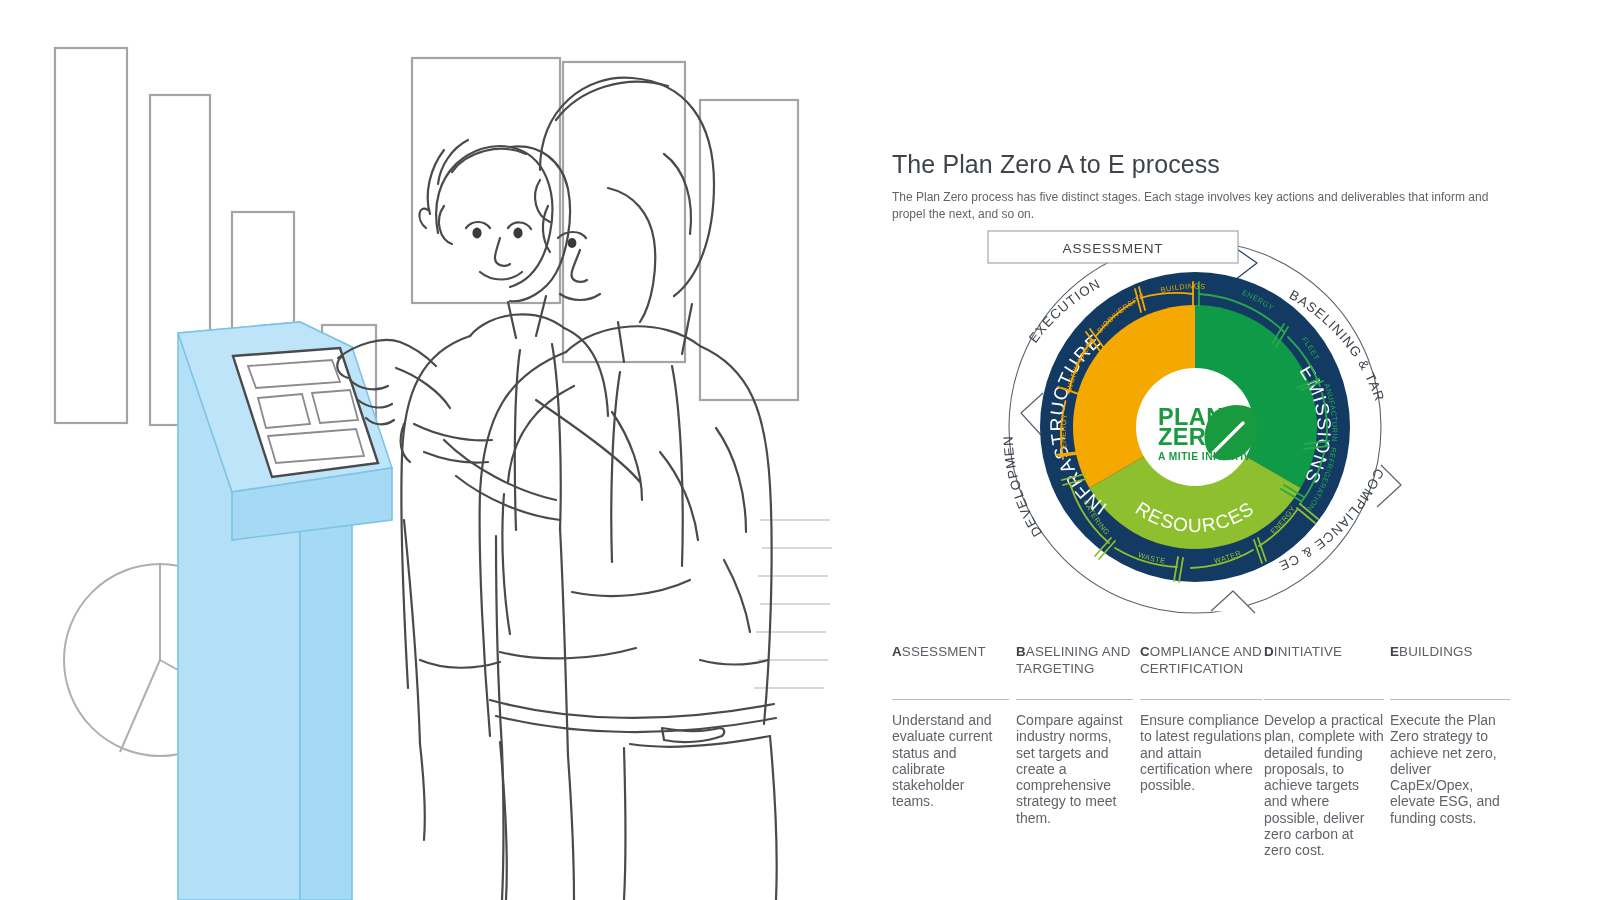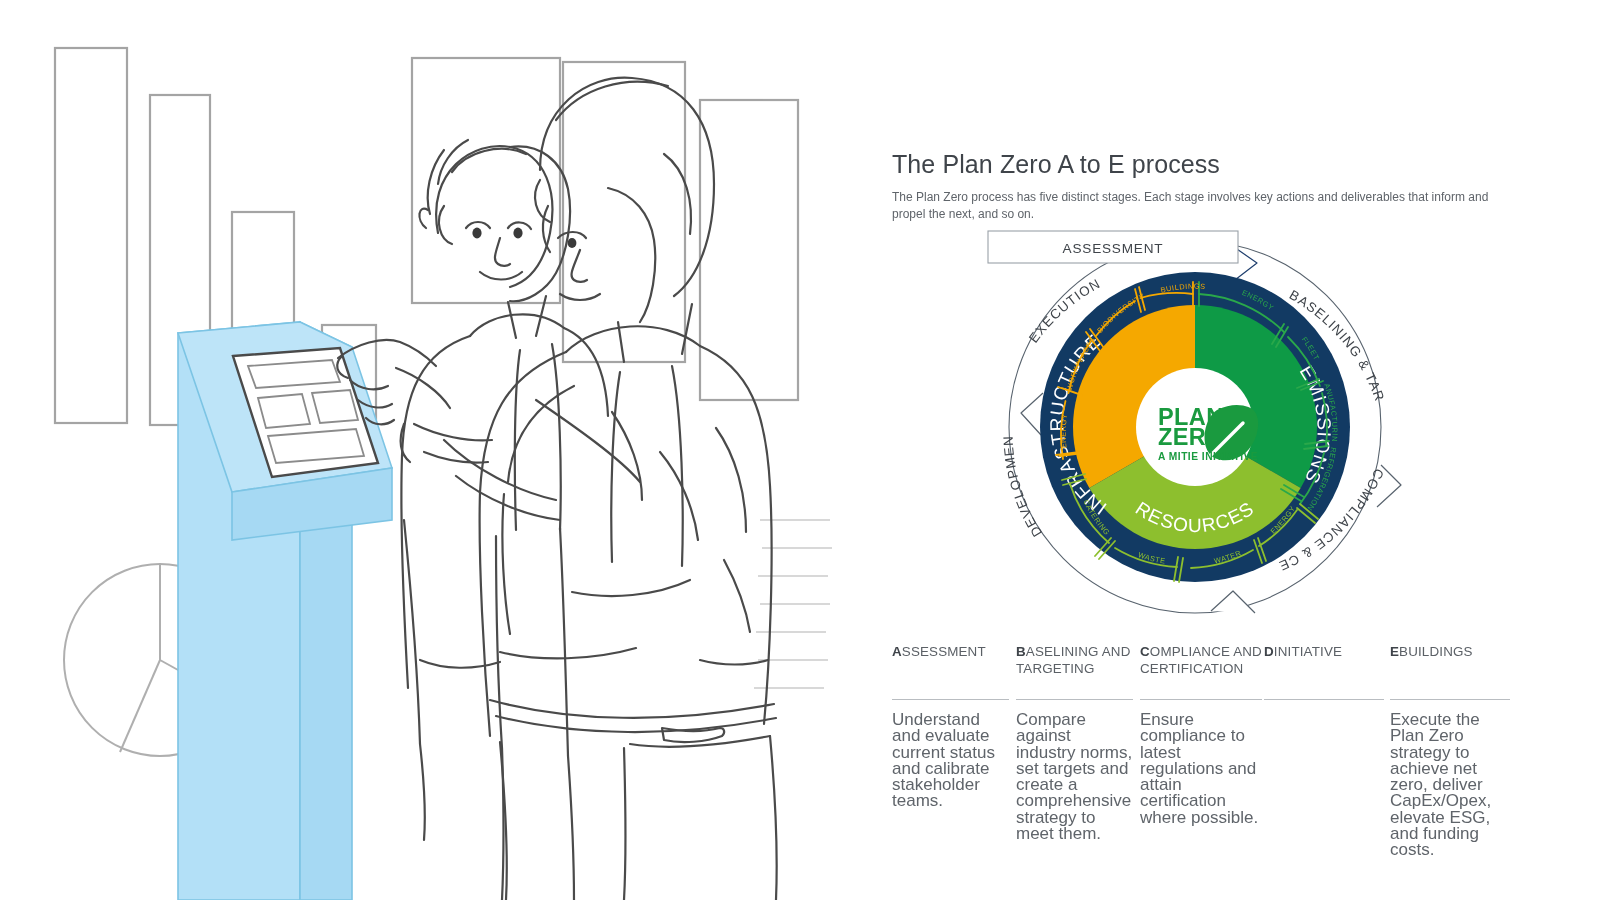--- a/index.html
+++ b/index.html
@@ -41,21 +41,21 @@
   .col-4{left:502px;width:120px;}
 
   .col-head{
     font-size:13.4px;line-height:17px;color:#5b6066;
     letter-spacing:.15px;min-height:52px;font-weight:400;
   }
   .col-head b{font-weight:700;color:#3f444a;}
   .col-rule{
     height:1px;background:#b9bdc1;margin-top:4px;margin-bottom:12px;
   }
-  .col-body{font-size:17px;line-height:16.3px;color:#5f646a;}
+  .col-body{font-size:14px;line-height:16.3px;color:#5f646a;}
 </style>
 </head>
 <body>
 
 <div class="page">
 
   <div class="illus">
     <svg viewBox="0 0 880 900" xmlns="http://www.w3.org/2000/svg">
       <g fill="none" stroke="#6e6e6e" stroke-width="2.2" opacity=".62">
         <rect x="55" y="48" width="72" height="375"></rect>
@@ -351,20 +351,21 @@
 
       <div class="col col-2">
         <div class="col-head"><b>C</b><span>OMPLIANCE AND CERTIFICATION</span></div>
         <div class="col-rule"></div>
         <div class="col-body">Ensure compliance to latest regulations and attain certification where possible.</div>
       </div>
 
       <div class="col col-3">
         <div class="col-head"><b>D</b><span>INITIATIVE</span></div>
         <div class="col-rule"></div>
+        <div class="col-body">Develop a practical plan, complete with detailed funding proposals, to achieve targets and where possible, deliver zero carbon at zero cost.</div>
       </div>
 
       <div class="col col-4">
         <div class="col-head"><b>E</b><span>BUILDINGS</span></div>
         <div class="col-rule"></div>
         <div class="col-body">Execute the Plan Zero strategy to achieve net zero, deliver CapEx/Opex, elevate ESG, and funding costs.</div>
       </div>
 
     </div>
   </div>

